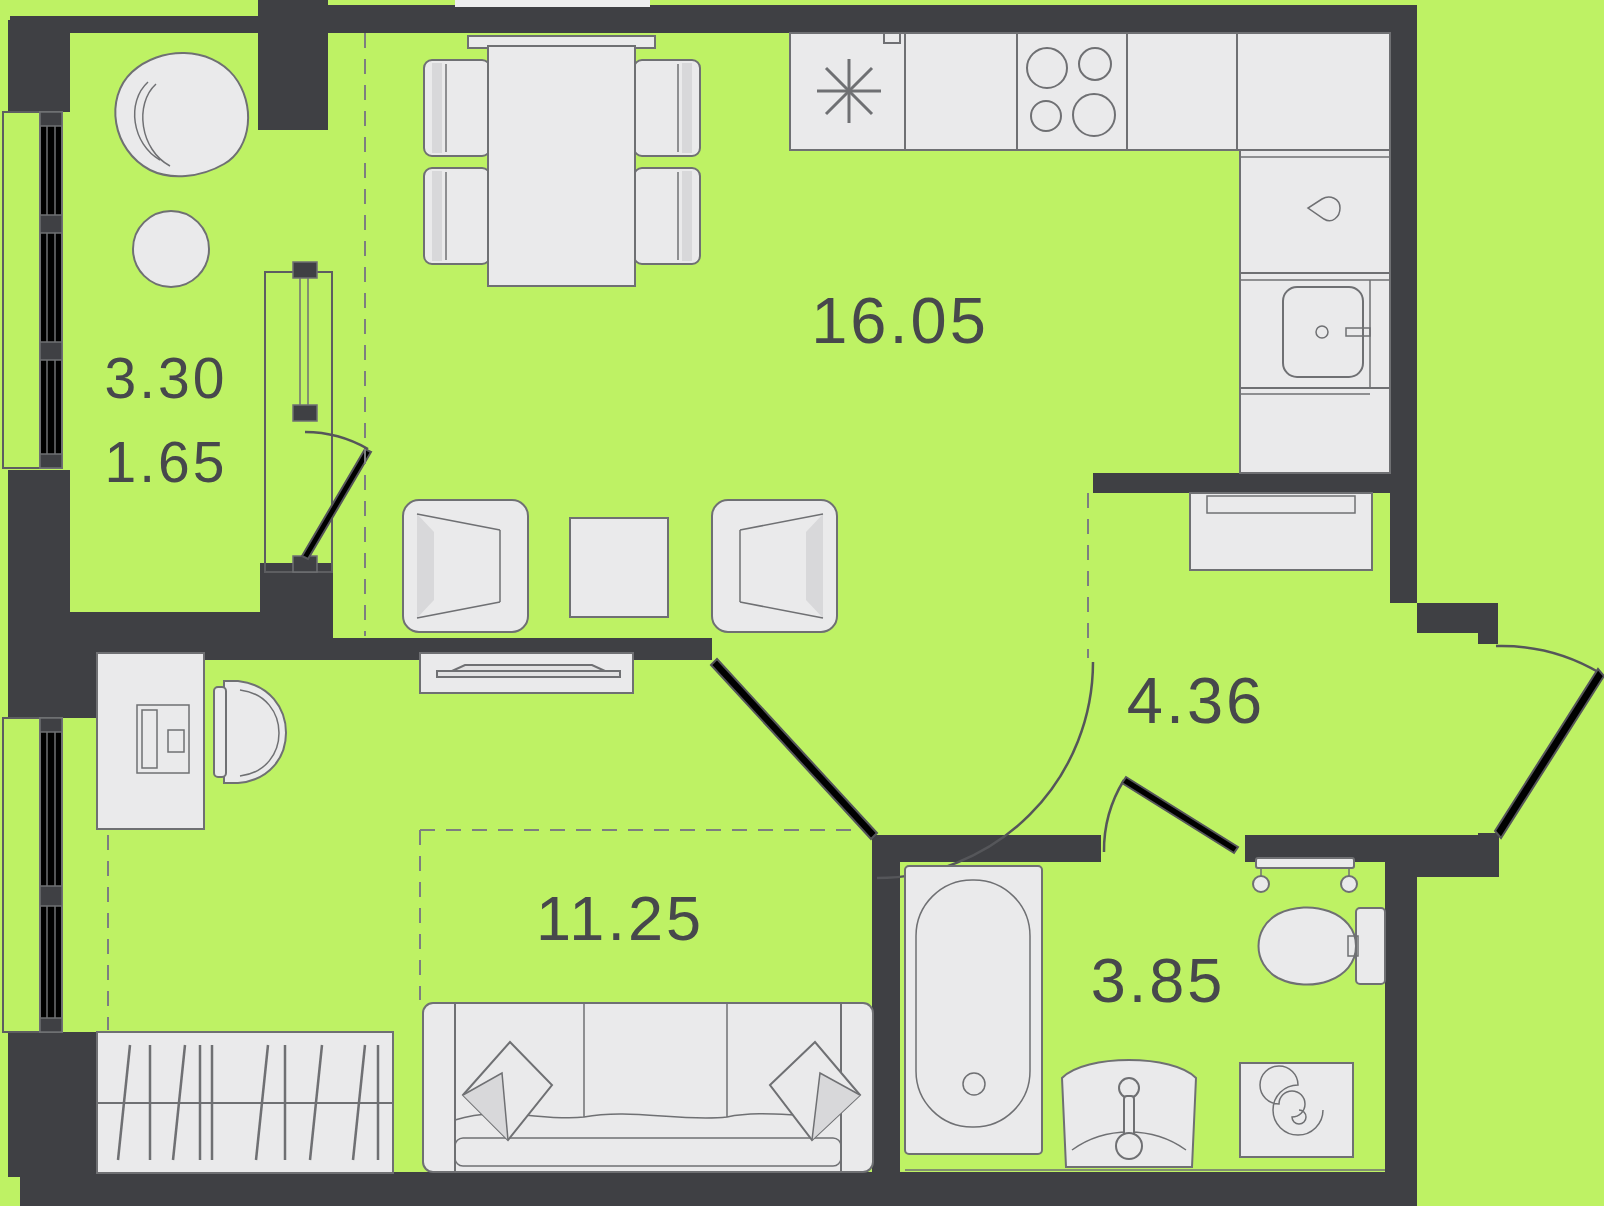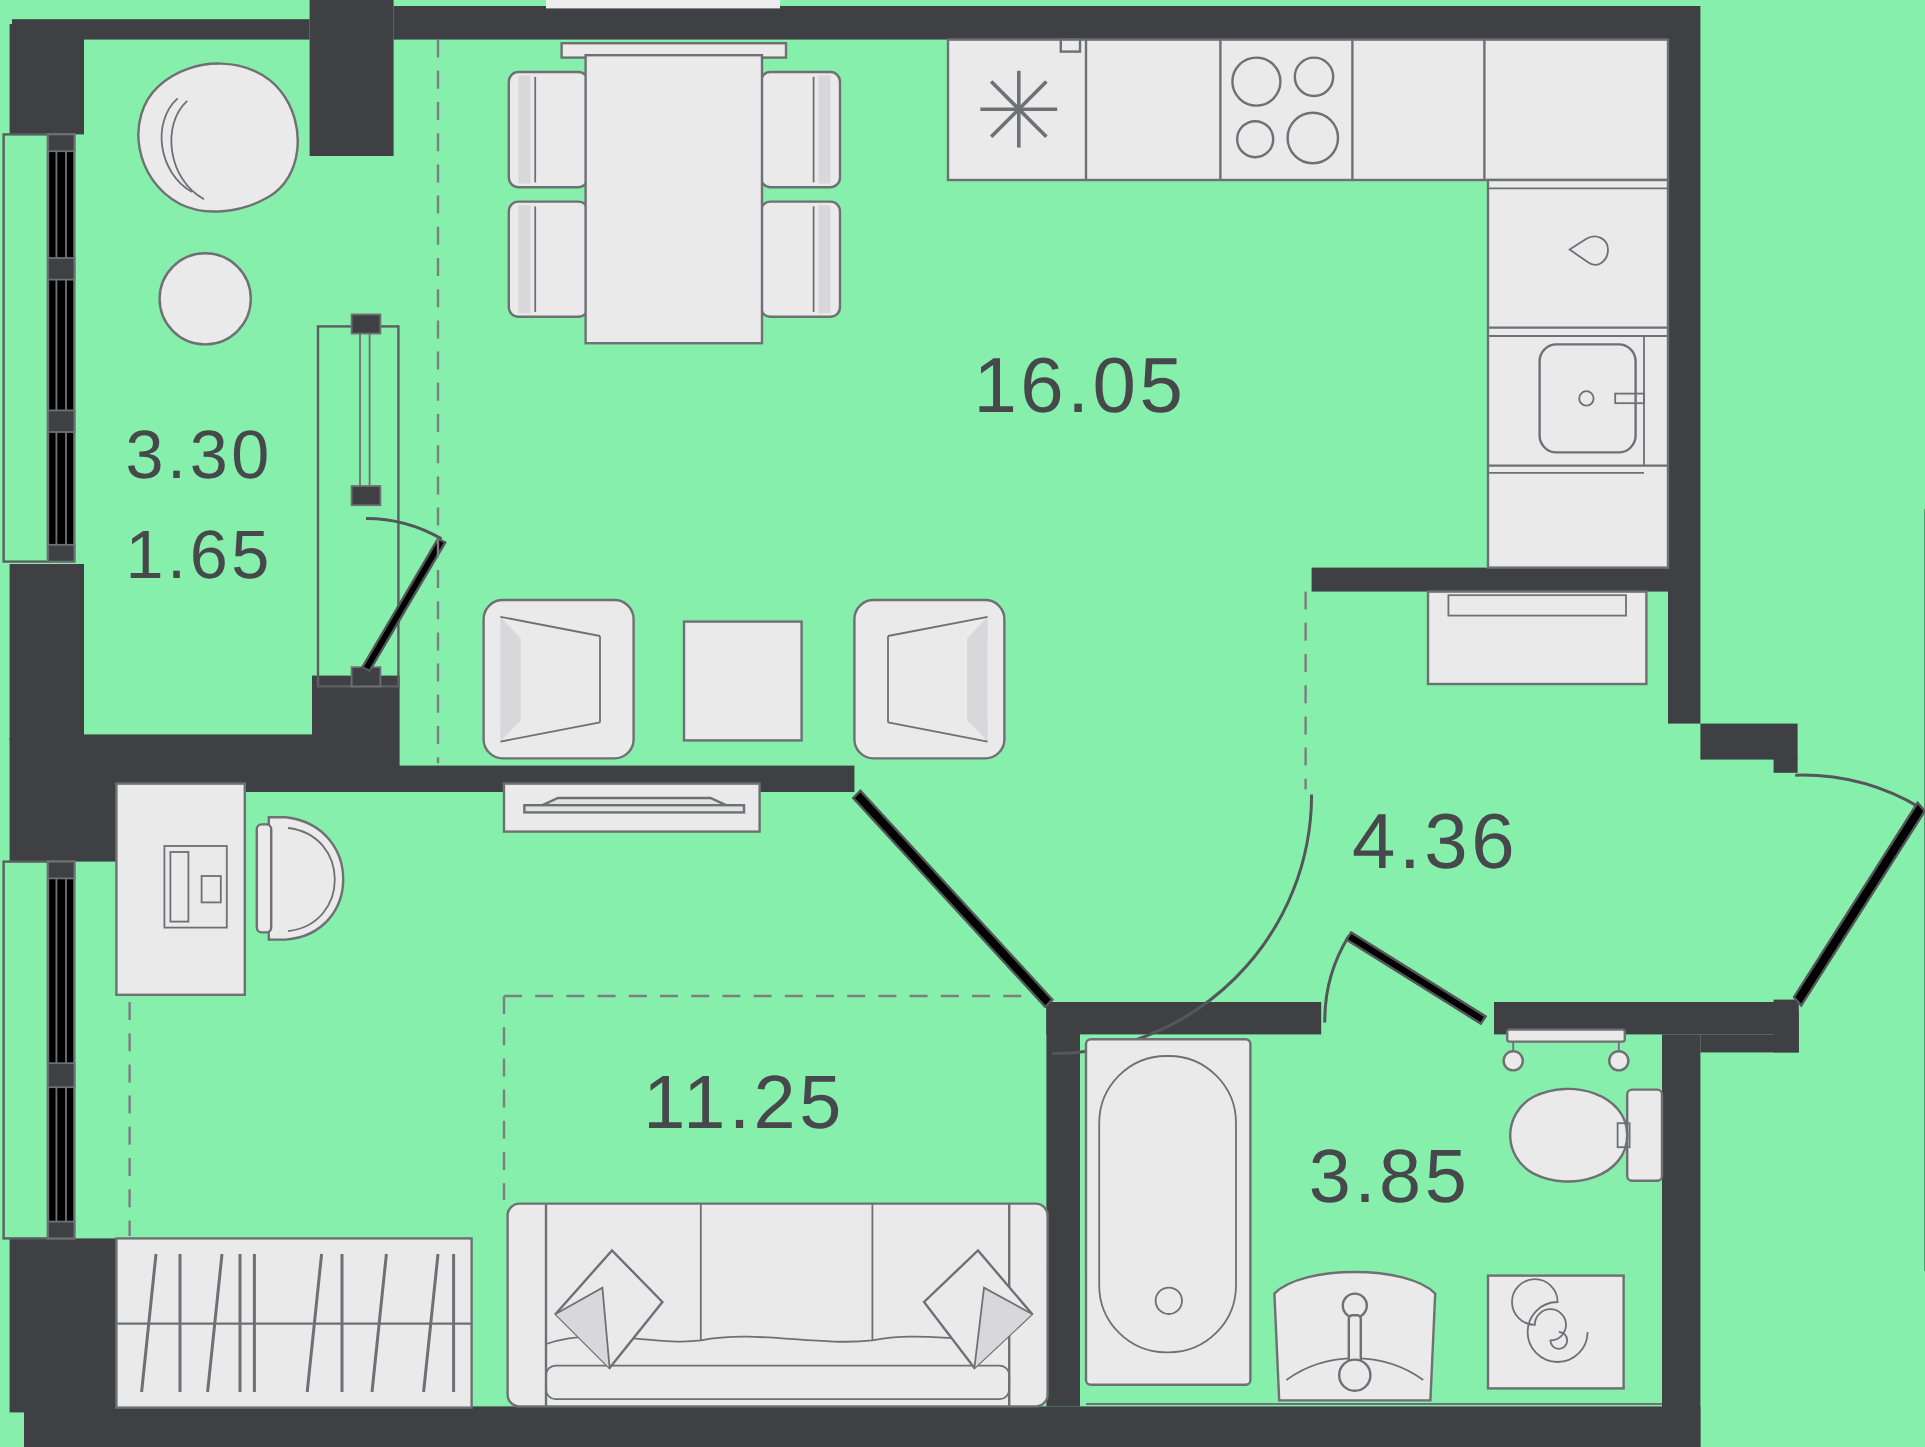--- a/index.html
+++ b/index.html
@@ -1,16 +1,16 @@
 <!DOCTYPE html>
 <html><head>
 <meta charset="utf-8">
 <style>
   html,body{margin:0;padding:0;background:#000;}
-  .stage{position:relative;width:1604px;height:1206px;background:#86efac;overflow:hidden;}
+  .stage{position:relative;width:1604px;height:1206px;background:#bef264;overflow:hidden;}
   svg{display:block;}
   .wall{fill:#3f4044;stroke:none;}
   .furn{fill:#eaeaeb;stroke:#6f7073;stroke-width:2;}
   .furn-soft{fill:#e2e2e3;stroke:#6f7073;stroke-width:2;}
   .shade{fill:#d8d8da;stroke:none;}
   .ln{stroke:#6f7073;stroke-width:2;fill:none;}
   .ln-thin{stroke:#6f7073;stroke-width:1.5;fill:none;}
   .outline{stroke:#5d5e61;stroke-width:2;fill:none;}
   .glaz{stroke:#6f7073;stroke-width:2;fill:#000;}
   .cap{fill:#3f4044;stroke:#6f7073;stroke-width:1.5;}

